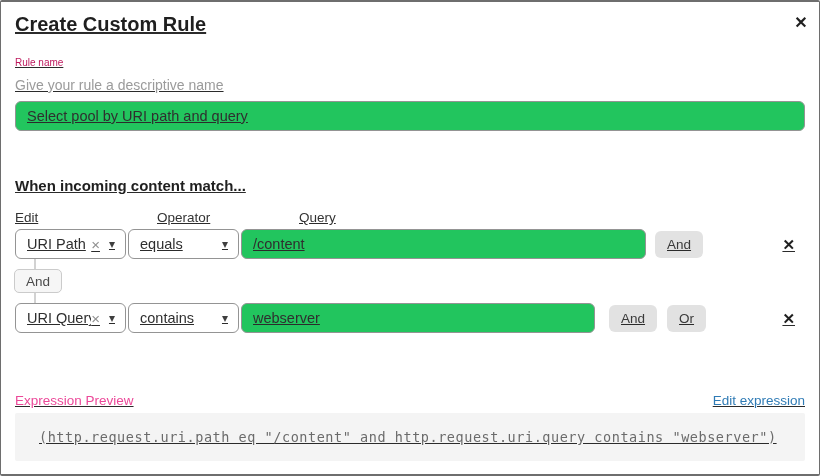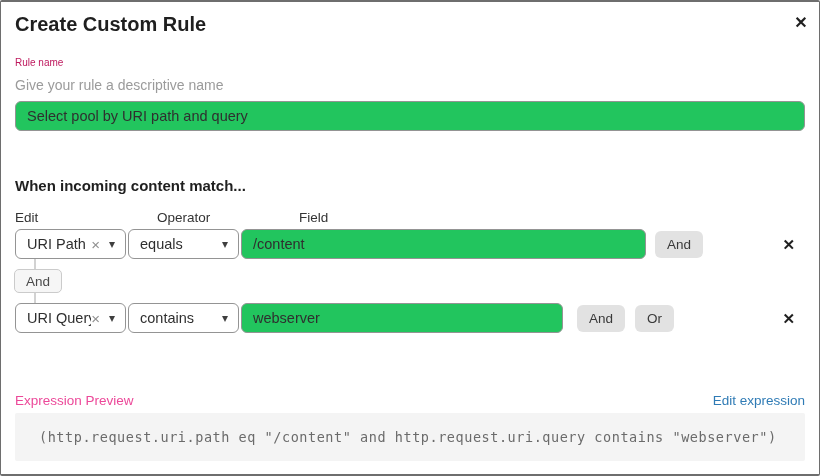--- a/index.html
+++ b/index.html
@@ -13,21 +13,21 @@
     position: relative;
     width: 820px;
     height: 476px;
     background: #ffffff;
     border: 2px solid #6e6e6e;
     border-left-width: 1px;
     border-right-width: 1px;
     border-radius: 2px;
     overflow: hidden;
   }
-  .content { padding: 0 14px; }
+  .content { padding: 0 14px; text-decoration: underline; }
 
   .close-btn {
     position: absolute;
     top: 8px;
     right: 6px;
     width: 24px; height: 24px;
     display: flex; align-items: center; justify-content: center;
     font-size: 16px; font-weight: 700; color: #1f1f1f;
     cursor: pointer; background: none; border: none;
   }
@@ -81,21 +81,21 @@
     font-size: 14.5px; color: #2f2f2f;
     cursor: pointer;
     margin-right: 2px;
   }
   .select .sel-label { flex: 1; white-space: nowrap; overflow: hidden; }
   .select .clear-x { font-size: 15px; color: #8f8f8f; margin-right: 9px; line-height: 1; cursor: pointer; }
   .select .caret { font-size: 12px; color: #3f3f3f; line-height: 1; }
 
   .value-input { margin-top: 0; flex: none; }
   .row1 .value-input { width: 405px; }
-  .row2 .value-input { width: 322px; }
+  .row2 .value-input { width: 354px; }
 
   .conj-btn {
     height: 27px; flex: none;
     border: none; border-radius: 6px;
     background: #e2e2e2;
     color: #3a3a3a;
     font-family: inherit;
     font-size: 13.5px;
     padding: 0 12px;
     cursor: pointer;
@@ -159,21 +159,21 @@
 
     <div class="field-label">Rule name</div>
     <div class="hint">Give your rule a descriptive name</div>
     <input class="text-input" type="text" value="Select pool by URI path and query" style="">
 
     <div class="match-heading">When incoming content match...</div>
 
     <div class="col-labels">
       <div class="col-field">Edit</div>
       <div class="col-operator">Operator</div>
-      <div class="col-value">Field</div>
+      <div class="col-value">Query</div>
     </div>
 
     <div class="cond-row row1">
       <div class="select">
         <span class="sel-label">URI Path</span>
         <span class="clear-x">×</span>
         <span class="caret">▾</span>
       </div>
       <div class="select">
         <span class="sel-label">equals</span>

